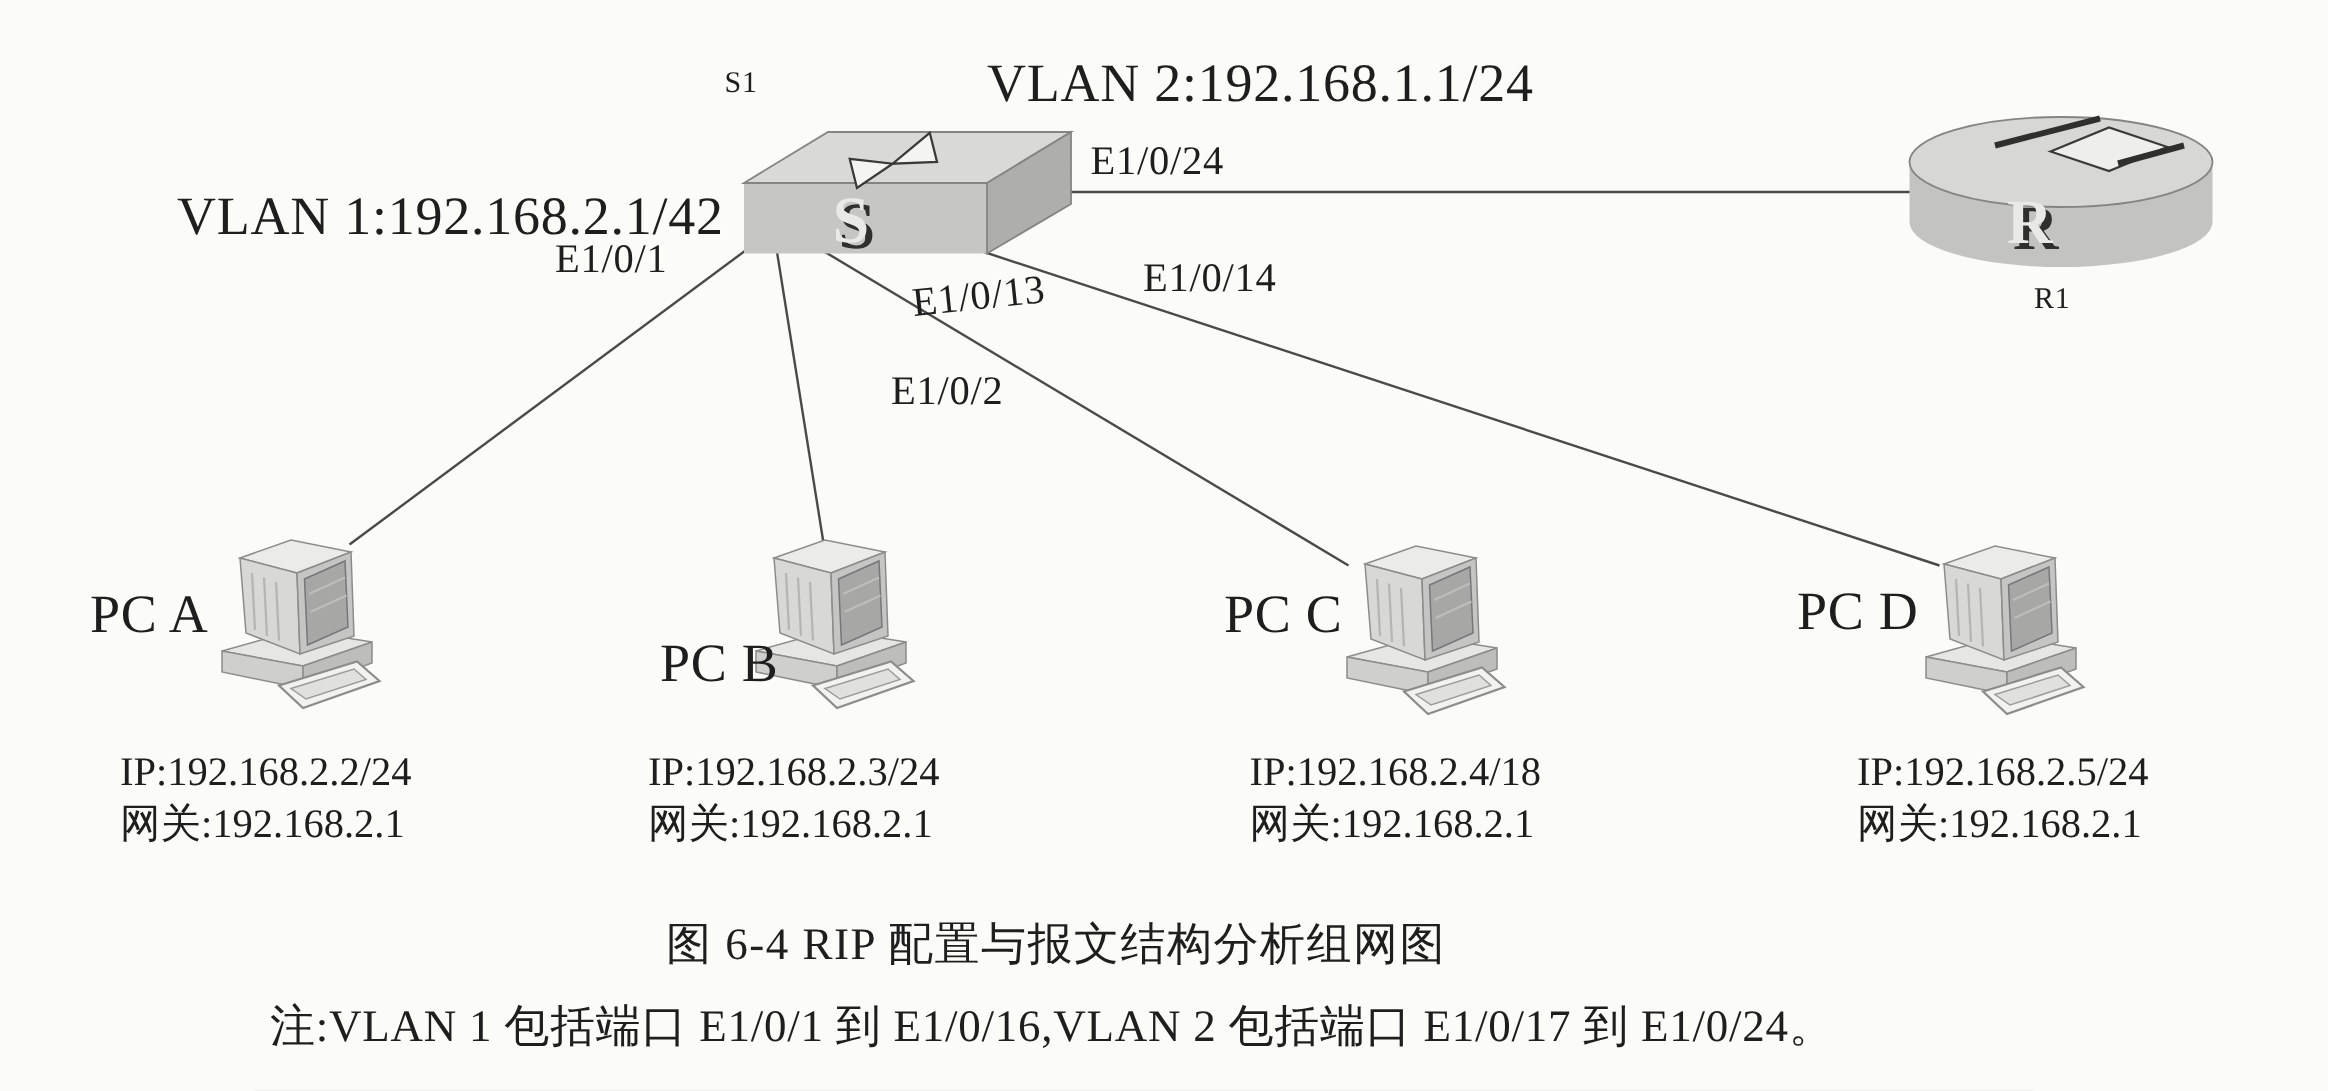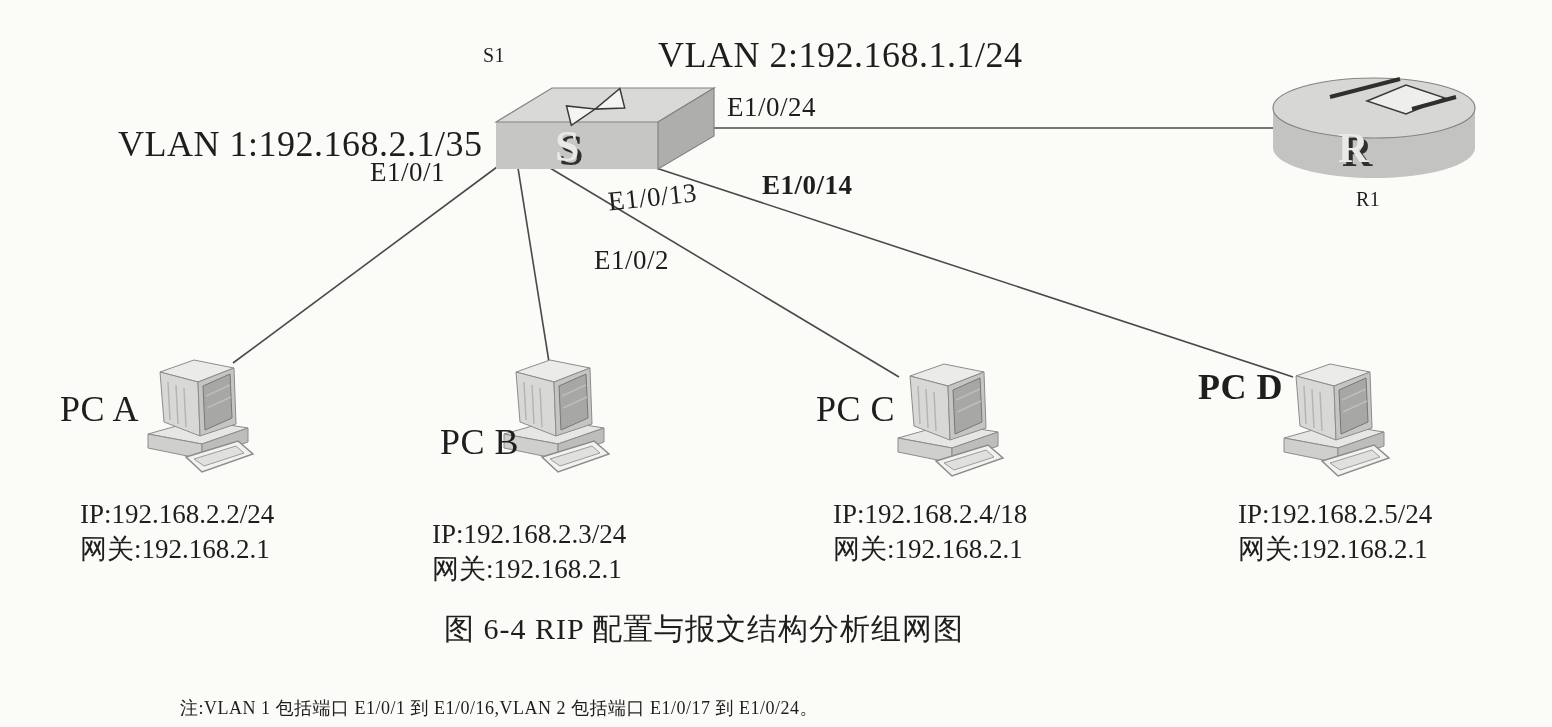--- a/index.html
+++ b/index.html
@@ -21,22 +21,22 @@
   }
   .fs26{font-size:20px;}
   .fs27{font-size:27px;}
   .fs28{font-size:36px;}
   .ipblock{position:absolute;font-size:27px;line-height:35px;white-space:nowrap;}
   .caption{
     position:absolute;left:433px;top:609px;
     font-size:30px;letter-spacing:1px;white-space:nowrap;margin-left:11px;
   }
   .note{
-    position:absolute;left:180px;top:696px;
-    font-size:18px;letter-spacing:0.5px;white-space:nowrap;
+    position:absolute;left:180px;top:664px;
+    font-size:30px;letter-spacing:0.5px;white-space:nowrap;
   }
   svg text{font-family:"Liberation Serif","DejaVu Serif",serif;}
 </style>
 </head>
 <body>
 
 <div class="canvas">
 
   <svg class="layer" width="1552" height="727" viewBox="0 0 1552 727">
     <defs>
@@ -102,47 +102,47 @@
     </g>
 
     <use href="#pc-icon" xlink:href="#pc-icon" x="142" y="358"></use>
     <use href="#pc-icon" xlink:href="#pc-icon" x="498" y="358"></use>
     <use href="#pc-icon" xlink:href="#pc-icon" x="892" y="362"></use>
     <use href="#pc-icon" xlink:href="#pc-icon" x="1278" y="362"></use>
   </svg>
 
   <div class="lbl fs26" style="left:483px;top:44px;">S1</div>
 
-  <div class="lbl fs28" style="left:118px;top:125px;">VLAN 1:192.168.2.1/35</div>
+  <div class="lbl fs28" style="left:118px;top:125px;">VLAN 1:192.168.2.1/42</div>
 
   <div class="lbl fs28" style="left:658px;top:36px;">VLAN 2:192.168.1.1/24</div>
 
 
   <div class="lbl fs26" style="left:1356px;top:188px;">R1</div>
 
   <div class="lbl fs27" style="left:727px;top:93px;">E1/0/24</div>
 
   <div class="lbl fs27" style="left:370px;top:158px;">E1/0/1</div>
 
   <div class="lbl fs27" style="left:550px;top:246px;margin-left:44px;">E1/0/2</div>
 
   <div class="lbl fs27" style="left:608px;top:183px;transform:rotate(-6deg);">E1/0/13</div>
 
-  <div class="lbl fs27" style="left:762px;top:171px;font-weight:bold;">E1/0/14</div>
+  <div class="lbl fs27" style="left:762px;top:171px;">E1/0/14</div>
 
   <div class="lbl fs28" style="left:60px;top:390px;font-family:Liberation Serif, serif;">PC A</div>
   <div class="lbl fs28" style="left:440px;top:389px;margin-top:34px;">PC B</div>
   <div class="lbl fs28" style="left:816px;top:390px;">PC C</div>
-  <div class="lbl fs28" style="left:1198px;top:368px;font-weight:bold;">PC D</div>
+  <div class="lbl fs28" style="left:1198px;top:388px;">PC D</div>
 
   <div class="ipblock" style="left:80px;top:497px;">
     <div>IP:192.168.2.2/24</div>
     <div>网关:192.168.2.1</div>
   </div>
-  <div class="ipblock" style="left:432px;top:497px;margin-top:20px;">
+  <div class="ipblock" style="left:432px;top:497px;">
     <div>IP:192.168.2.3/24</div>
     <div>网关:192.168.2.1</div>
   </div>
   <div class="ipblock" style="left:833px;top:497px;">
     <div>IP:192.168.2.4/18</div>
     <div>网关:192.168.2.1</div>
   </div>
   <div class="ipblock" style="left:1238px;top:497px;">
     <div>IP:192.168.2.5/24</div>
     <div>网关:192.168.2.1</div>

